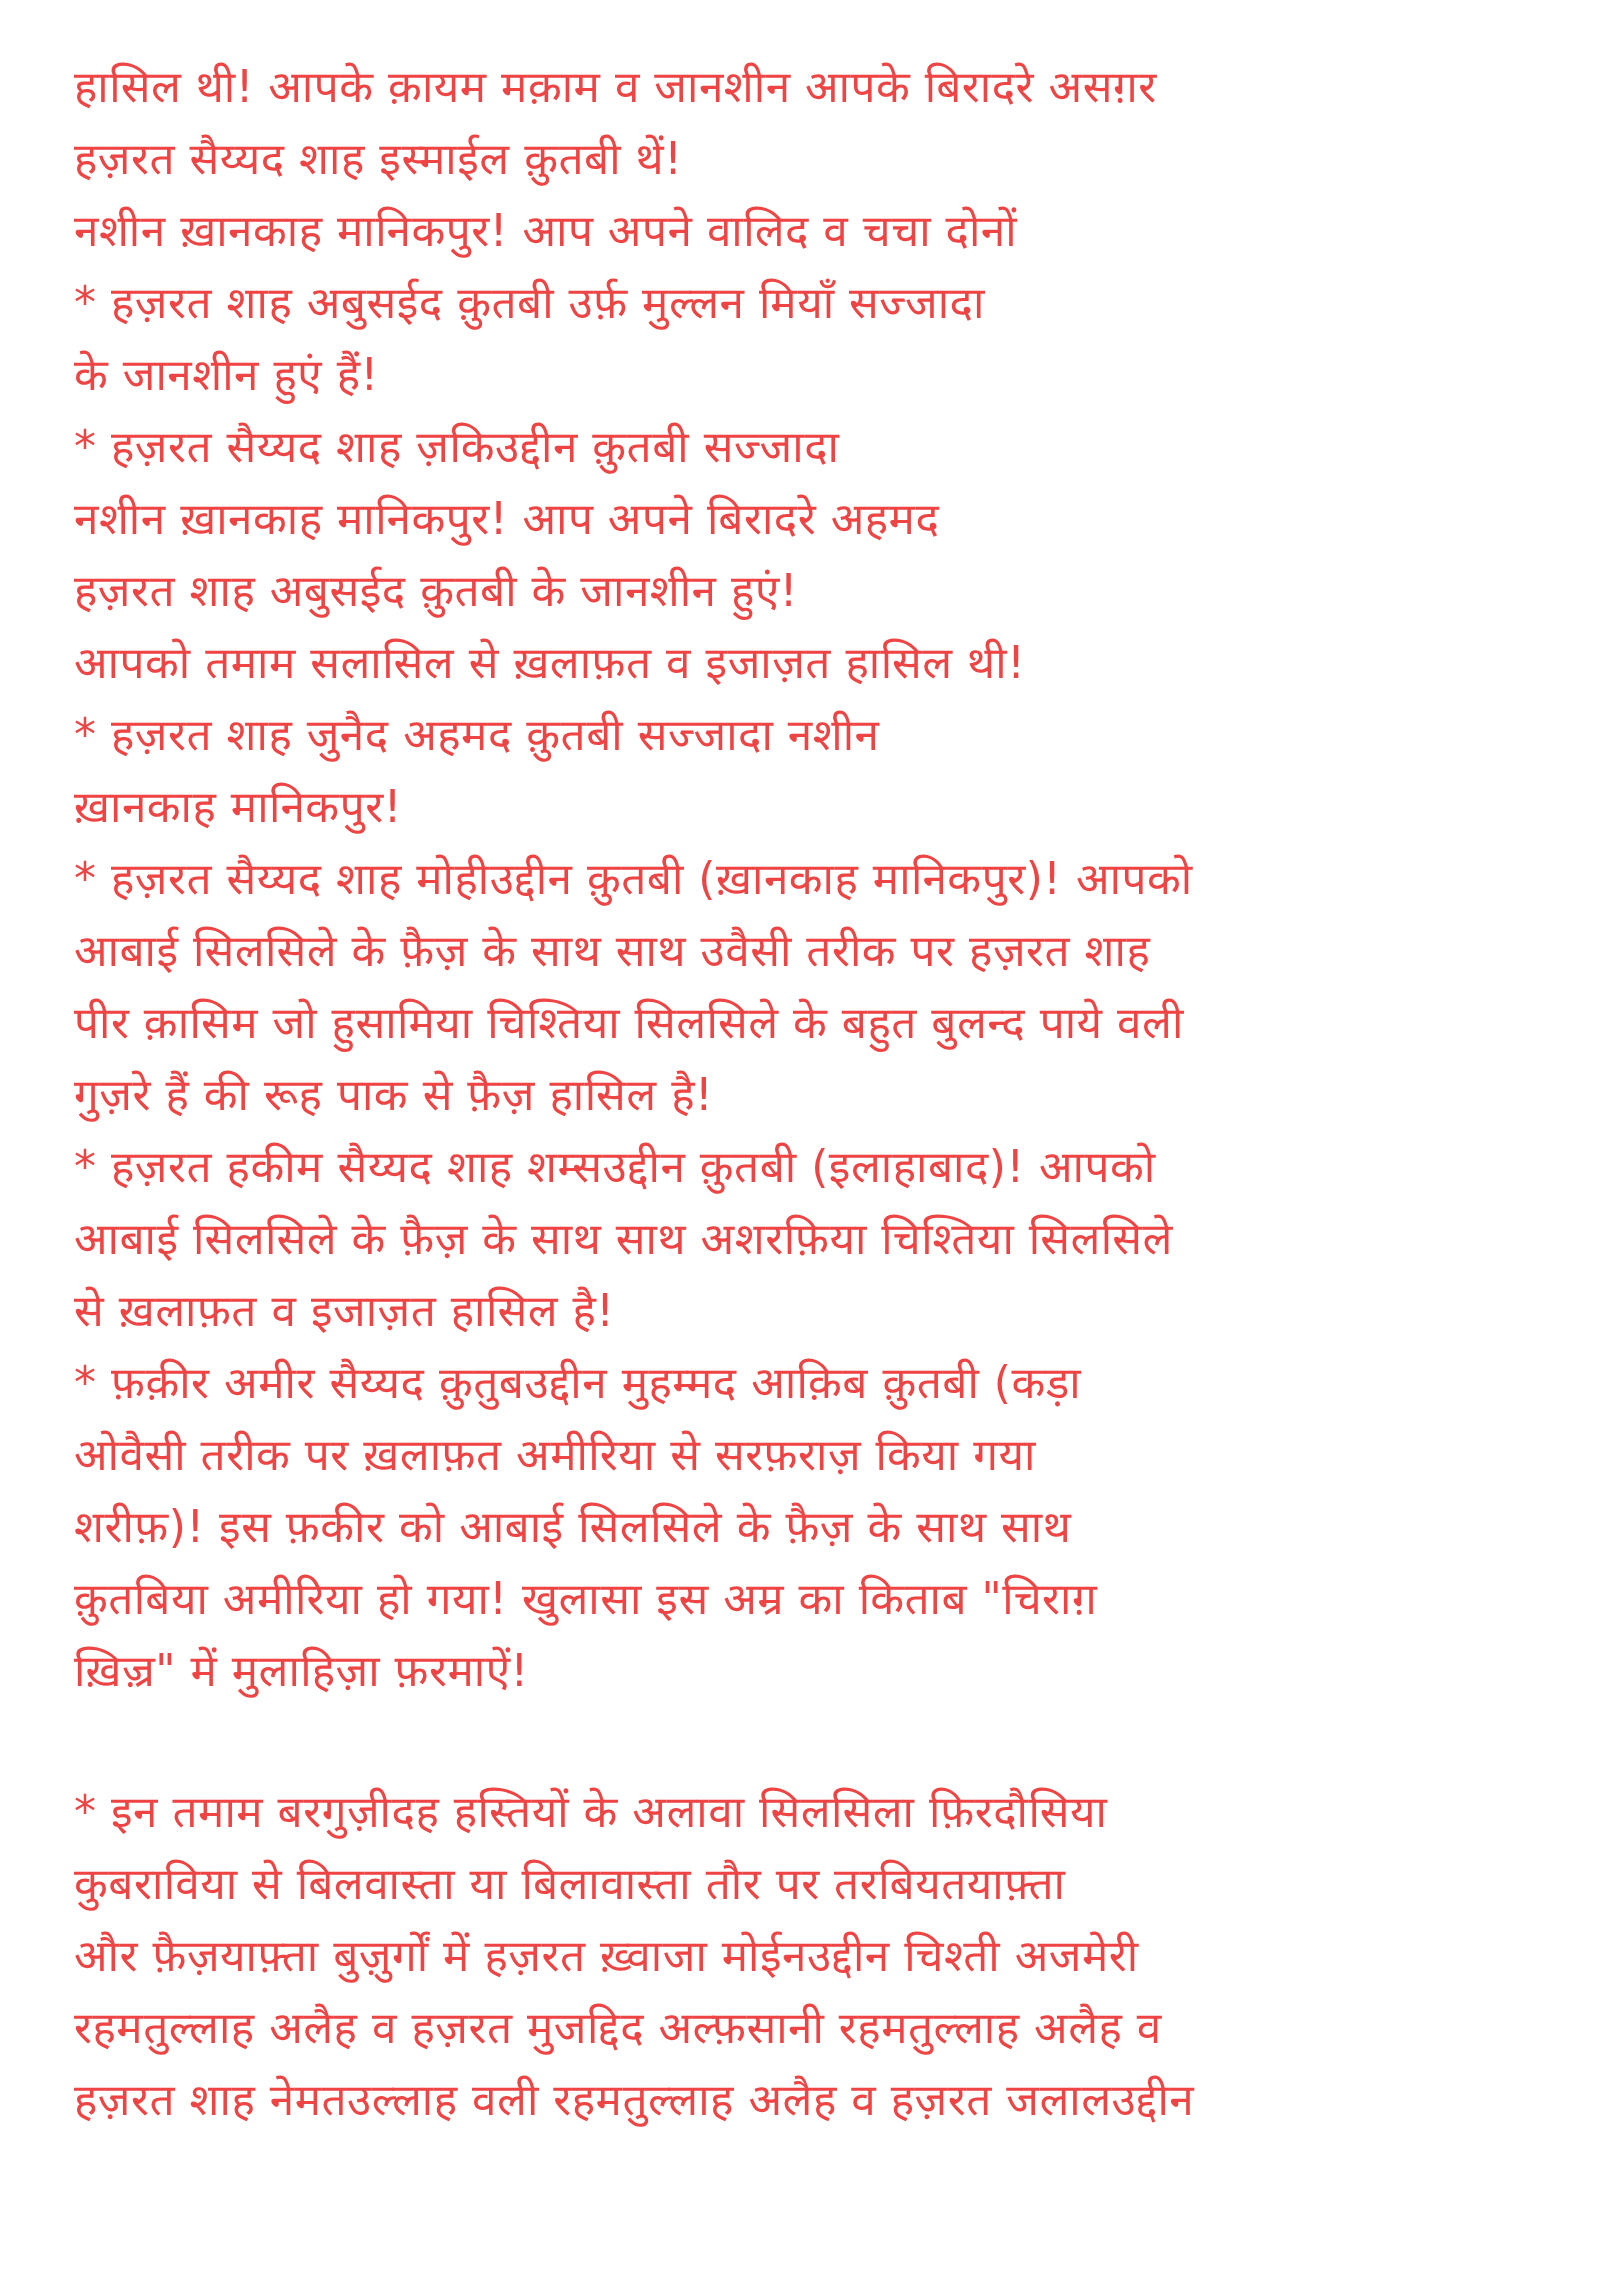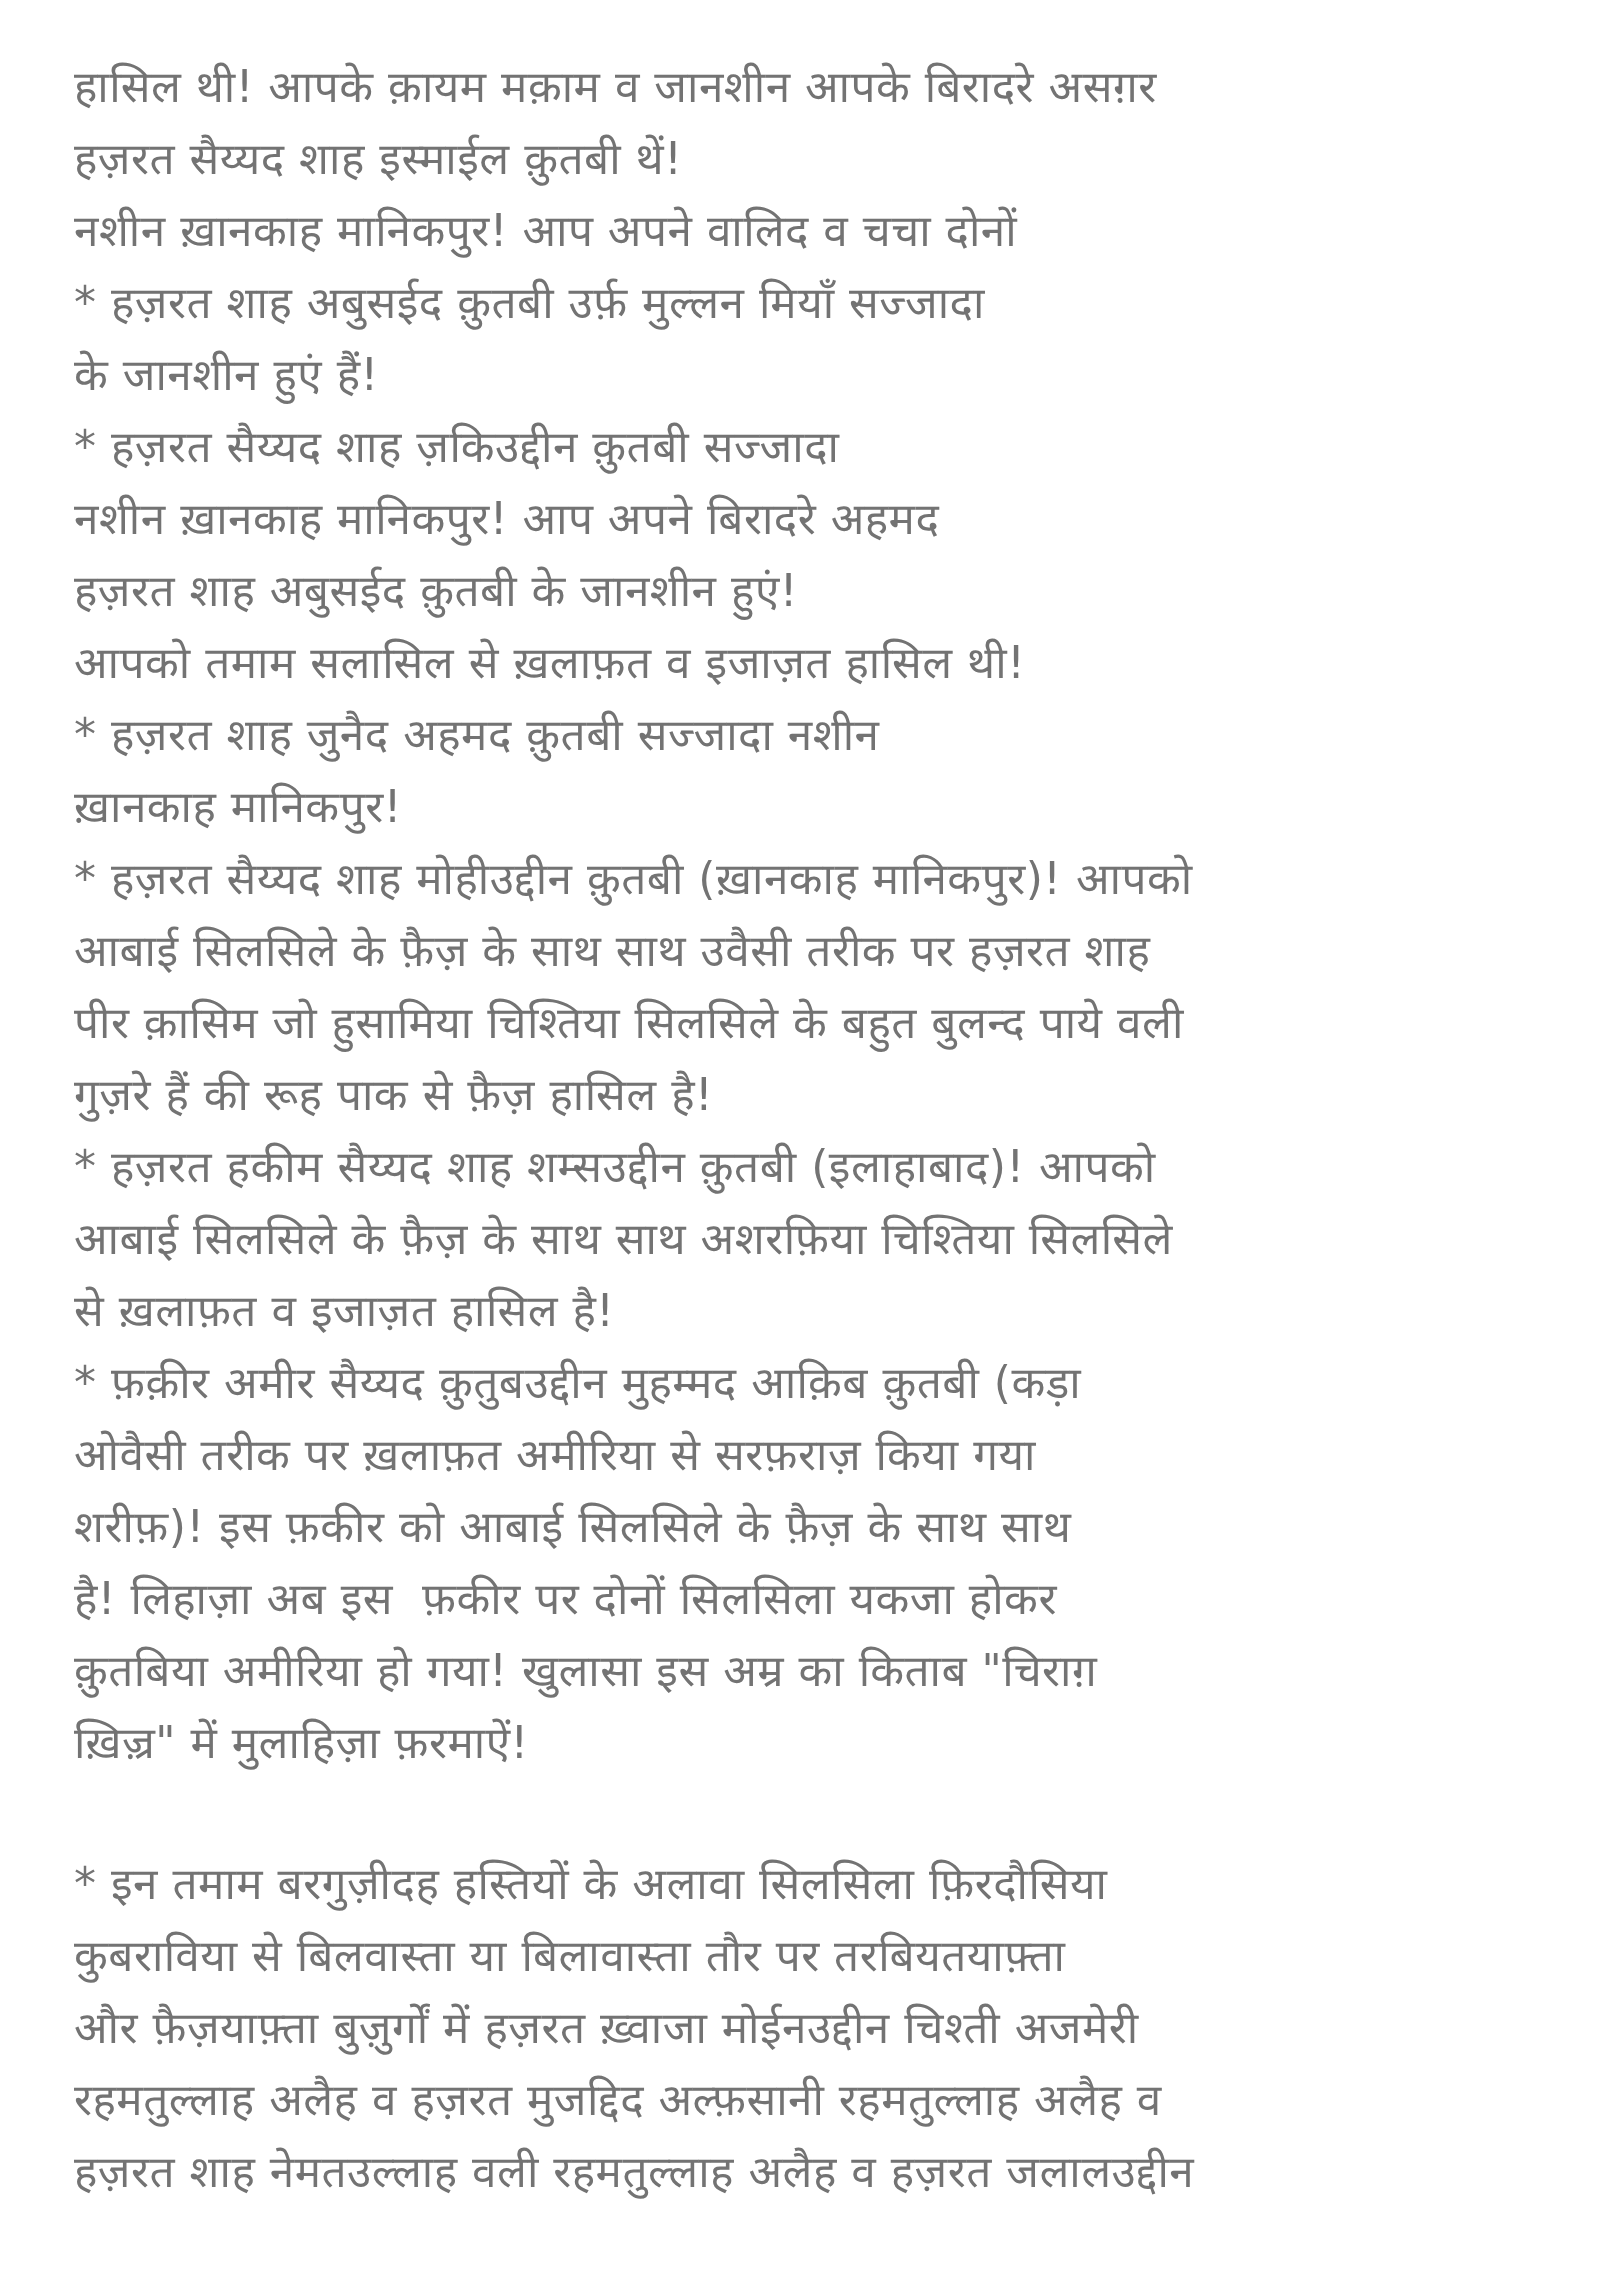--- a/index.html
+++ b/index.html
@@ -25,21 +25,21 @@
     margin: 0;
   }
   .para + .para {
     margin-top: 69px;
   }
   .line {
     font-size: 44px;
     line-height: 72px;
     white-space: pre;
     letter-spacing: 0.5px;
-    color: #737373;
+    color: #ef4444;
   }
 </style>
 </head>
 <body>
 
 <div class="page">
 
   <div class="para">
     <div class="line">हासिल थी! आपके क़ायम मक़ाम व जानशीन आपके बिरादरे असग़र</div>
     <div class="line">हज़रत सैय्यद शाह इस्माईल क़ुतबी थें!</div>
@@ -55,21 +55,20 @@
     <div class="line">* हज़रत सैय्यद शाह मोहीउद्दीन क़ुतबी (ख़ानकाह मानिकपुर)! आपको</div>
     <div class="line">आबाई सिलसिले के फ़ैज़ के साथ साथ उवैसी तरीक पर हज़रत शाह</div>
     <div class="line">पीर क़ासिम जो हुसामिया चिश्तिया सिलसिले के बहुत बुलन्द पाये वली</div>
     <div class="line">गुज़रे हैं की रूह पाक से फ़ैज़ हासिल है!</div>
     <div class="line">* हज़रत हकीम सैय्यद शाह शम्सउद्दीन क़ुतबी (इलाहाबाद)! आपको</div>
     <div class="line">आबाई सिलसिले के फ़ैज़ के साथ साथ अशरफ़िया चिश्तिया सिलसिले</div>
     <div class="line">से ख़लाफ़त व इजाज़त हासिल है!</div>
     <div class="line">* फ़क़ीर अमीर सैय्यद क़ुतुबउद्दीन मुहम्मद आक़िब क़ुतबी (कड़ा</div>
     <div class="line">ओवैसी तरीक पर ख़लाफ़त अमीरिया से सरफ़राज़ किया गया</div>
     <div class="line">शरीफ़)! इस फ़कीर को आबाई सिलसिले के फ़ैज़ के साथ साथ</div>
-    <div class="line">है! लिहाज़ा अब इस  फ़कीर पर दोनों सिलसिला यकजा होकर</div>
     <div class="line">क़ुतबिया अमीरिया हो गया! खुलासा इस अम्र का किताब "चिराग़</div>
     <div class="line">ख़िज़्र" में मुलाहिज़ा फ़रमाऐं!</div>
   </div>
 
   <div class="para">
     <div class="line">* इन तमाम बरगुज़ीदह हस्तियों के अलावा सिलसिला फ़िरदौसिया</div>
     <div class="line">कुबराविया से बिलवास्ता या बिलावास्ता तौर पर तरबियतयाफ़्ता</div>
     <div class="line">और फ़ैज़याफ़्ता बुज़ुर्गों में हज़रत ख़्वाजा मोईनउद्दीन चिश्ती अजमेरी</div>
     <div class="line">रहमतुल्लाह अलैह व हज़रत मुजद्दिद अल्फ़सानी रहमतुल्लाह अलैह व</div>
     <div class="line">हज़रत शाह नेमतउल्लाह वली रहमतुल्लाह अलैह व हज़रत जलालउद्दीन</div>

